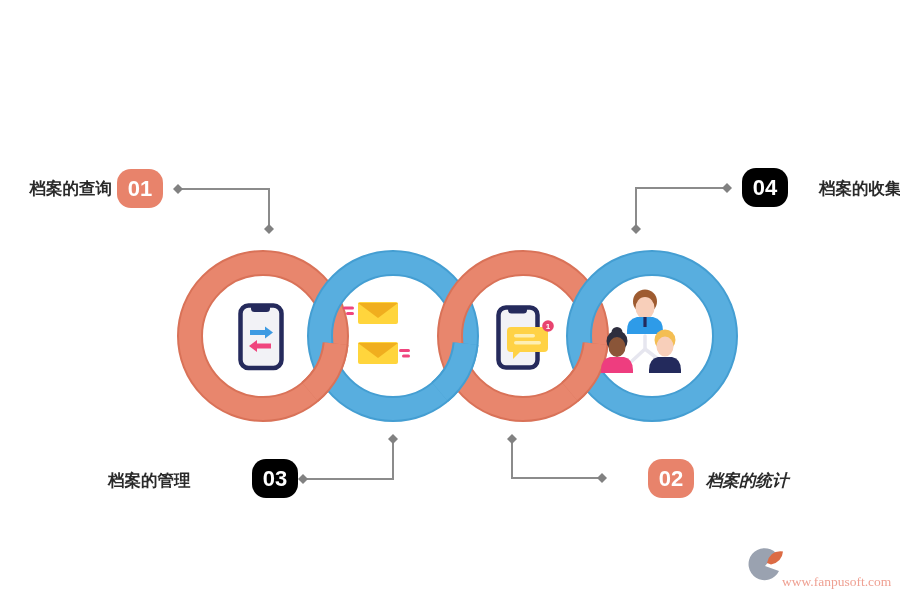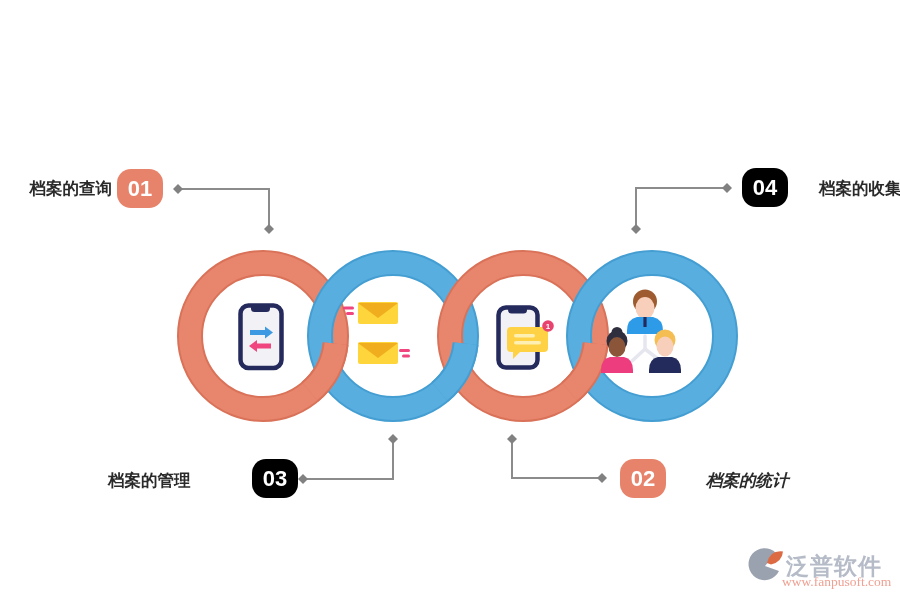--- a/index.html
+++ b/index.html
@@ -138,25 +138,24 @@
 
   <div class="step-label" style="left:4px;top:179px;width:108px;text-align:right;font-family:Liberation Serif, serif;">档案的查询</div>
   <div class="badge badge-salmon" style="left:117px;top:169px;">01</div>
 
   <div class="badge badge-blue" style="left:742px;top:168px;">04</div>
   <div class="step-label" style="left:819px;top:178px;">档案的收集</div>
 
   <div class="step-label" style="left:108px;top:470px;">档案的管理</div>
   <div class="badge badge-blue" style="left:240px;top:459px;margin-left:12px;">03</div>
 
-  <div class="badge badge-salmon" style="left:620px;top:459px;">02</div>
+  <div class="badge badge-salmon" style="left:648px;top:459px;">02</div>
   <div class="step-label" style="left:706px;top:470px;font-style:italic;">档案的统计</div>
 
   <svg class="layer" width="900" height="600" viewBox="0 0 900 600">
     <g>
       <path d="M765,566 L776,553 A16,16 0 1 0 779,571 Z" fill="#9AA2B0"></path>
       <path d="M767,563 Q770,550 783,551.5 Q782,562 771,564.5 Z" fill="#DC6B44"></path>
     </g>
   </svg>
-  <div class="wm-brand">泛普软件</div>
   <div class="wm-url">www.fanpusoft.com</div>
 
 </div>
 
 </body></html>

